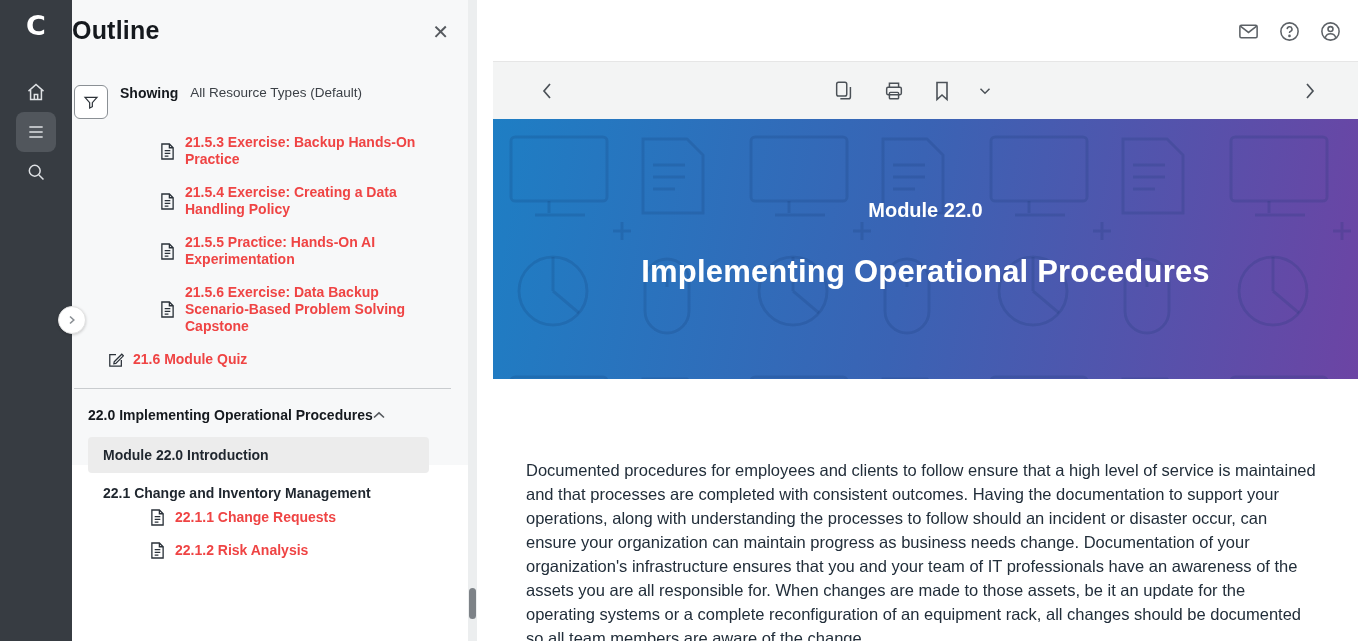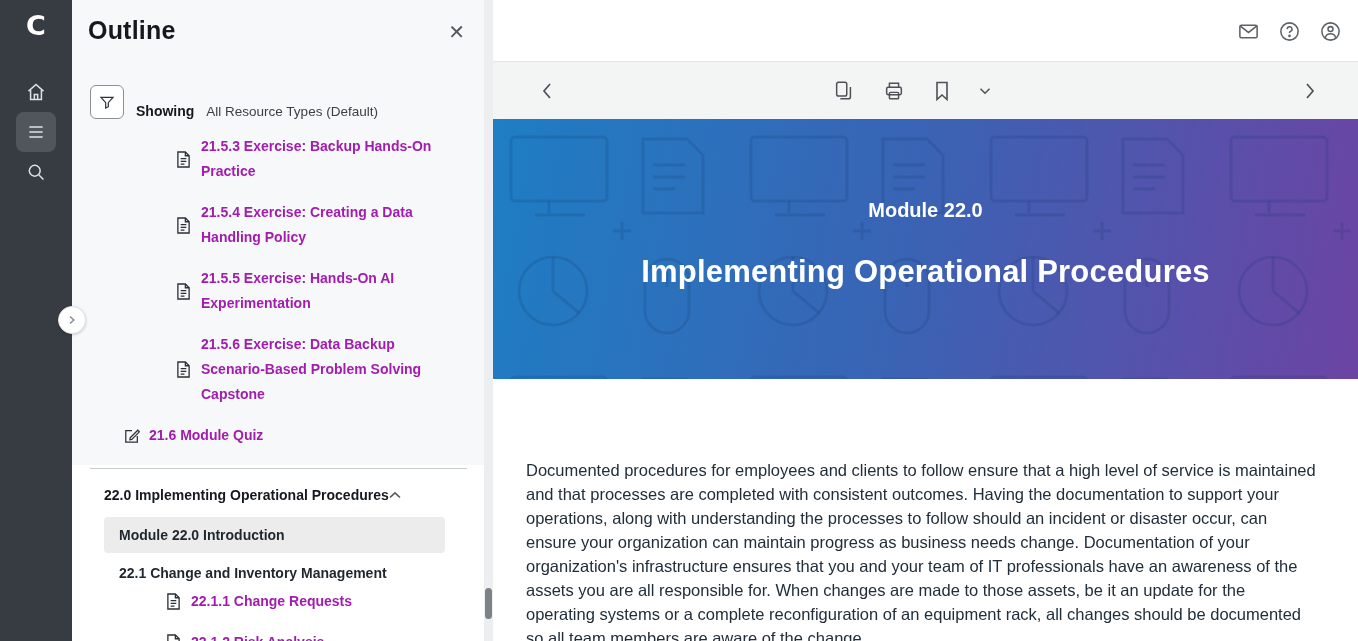--- a/index.html
+++ b/index.html
@@ -15,33 +15,33 @@
   .rail-btn svg { stroke:#dfe2e5; }
   .rail-btn.active { background:#51565c; }
   .rail-home { top:72px; } .rail-menu { top:112px; } .rail-search { top:152px; }
 
   
   .expand-btn { position:absolute; left:58px; top:306px; width:28px; height:28px; border-radius:50%;
                 background:#fff; border:1px solid #e2e2e2; box-shadow:0 1px 3px rgba(0,0,0,.18);
                 display:flex; align-items:center; justify-content:center; z-index:6; cursor:pointer; }
 
   
-  .outline { position:absolute; left:72px; top:0; width:421px; height:465px; background:#f7f8f9; }
+  .outline { position:absolute; left:56px; top:0; width:421px; height:465px; background:#f7f8f9; }
   .outline-title { position:absolute; left:16px; top:16px; font-size:25px; font-weight:800; color:#15191e; letter-spacing:.2px; }
   .outline-close { position:absolute; right:28px; top:22px; font-size:20px; color:#55595e; cursor:pointer; line-height:1; }
 
-  .filter-row { position:absolute; left:18px; top:85px; display:flex; align-items:flex-end; }
+  .filter-row { position:absolute; left:18px; top:85px; display:flex; align-items:flex-start; }
   .filter-btn { width:34px; height:34px; background:#fff; border:1px solid #8b9095; border-radius:6px;
                 display:flex; align-items:center; justify-content:center; cursor:pointer; }
   .filter-label { margin-left:12px; font-size:14px; font-weight:700; color:#15191e; }
   .filter-value { margin-left:12px; font-size:13.5px; color:#3c4147; }
 
   .tree { position:absolute; left:0; top:134px; width:413px; }
-  .t-row { display:flex; align-items:center; margin-bottom:16px; color:#a21caf;
-           font-size:14px; font-weight:600; line-height:25px; cursor:pointer; }
+  .t-row { display:flex; align-items:center; margin-bottom:16px; color:#ef4444;
+           font-size:14px; font-weight:600; line-height:17px; cursor:pointer; }
   .t-row .doc { flex:0 0 16px; margin-right:9px; color:#2a3139; }
   .lvl2 { padding-left:104px; padding-right:34px; }
   .lvl1 { padding-left:52px;  padding-right:34px; }
   .divider { border-top:1px solid #c9cccf; margin:20px 18px 18px 18px; }
   .sec-head { display:flex; align-items:center; justify-content:flex-start;
               padding:0 42px 0 32px; margin-bottom:14px; font-size:14px; font-weight:700; color:#15191e; cursor:pointer; }
   .sel-row { margin:0 40px 12px 32px; background:#ececec; border-radius:4px; height:36px;
              display:flex; align-items:center; padding-left:15px;
              font-size:14px; font-weight:600; color:#1f262e; cursor:pointer; }
   .sub-head { padding-left:47px; margin-bottom:8px; font-size:14px; font-weight:600; color:#1f262e; cursor:pointer; }
@@ -163,21 +163,21 @@
     </div>
 
     <div class="t-row lvl2">
       <span class="doc">
         <svg width="15" height="17" viewBox="0 0 16 18" fill="none" stroke="currentColor" stroke-width="1.4">
           <path d="M2 1h8l4 4v12H2z"></path>
             <path d="M10 1v4h4"></path>
             <path d="M5 8h6M5 11h6M5 14h4"></path>
         </svg>
       </span>
-      <span>21.5.5 Exercise: Hands-On AI Experimentation</span>
+      <span>21.5.5 Practice: Hands-On AI Experimentation</span>
     </div>
 
     <div class="t-row lvl2">
       <span class="doc">
         <svg width="15" height="17" viewBox="0 0 16 18" fill="none" stroke="currentColor" stroke-width="1.4">
           <path d="M2 1h8l4 4v12H2z"></path>
             <path d="M10 1v4h4"></path>
             <path d="M5 8h6M5 11h6M5 14h4"></path>
         </svg>
       </span>

